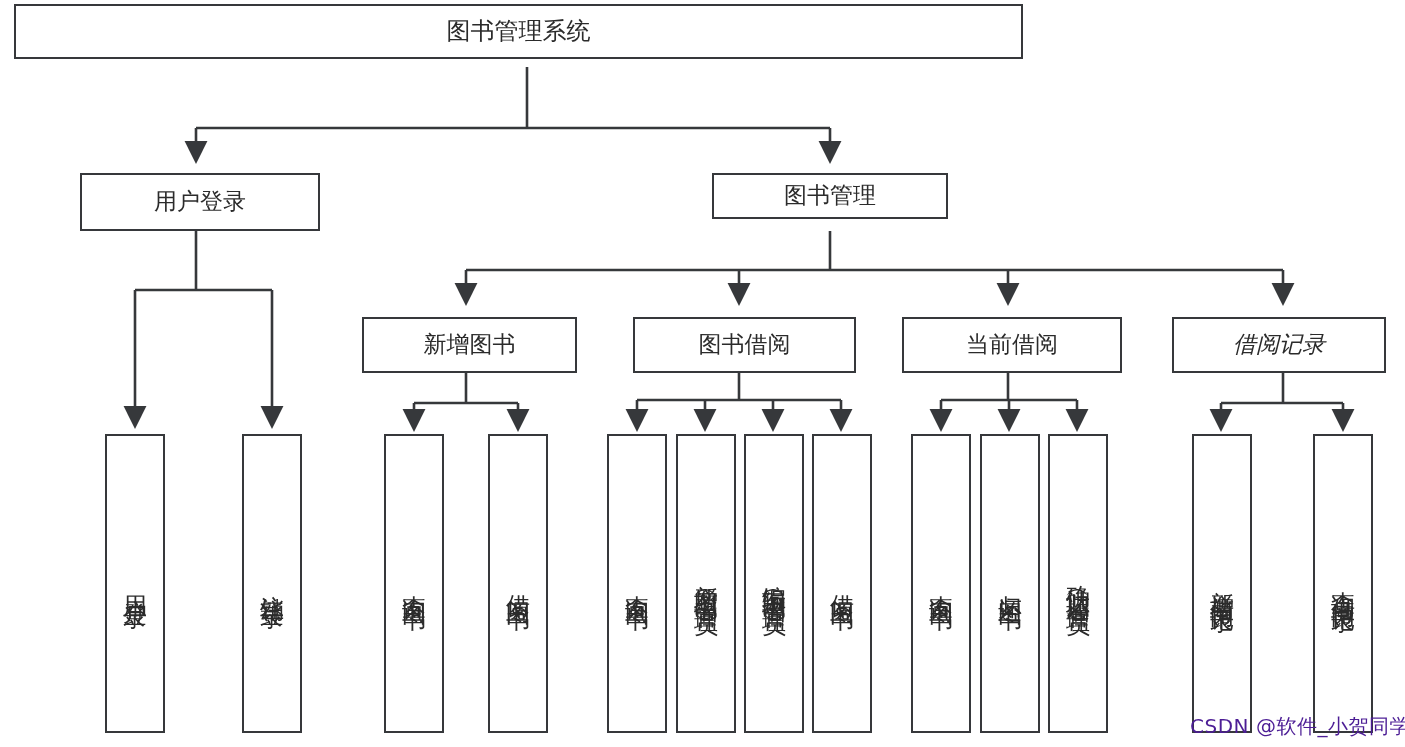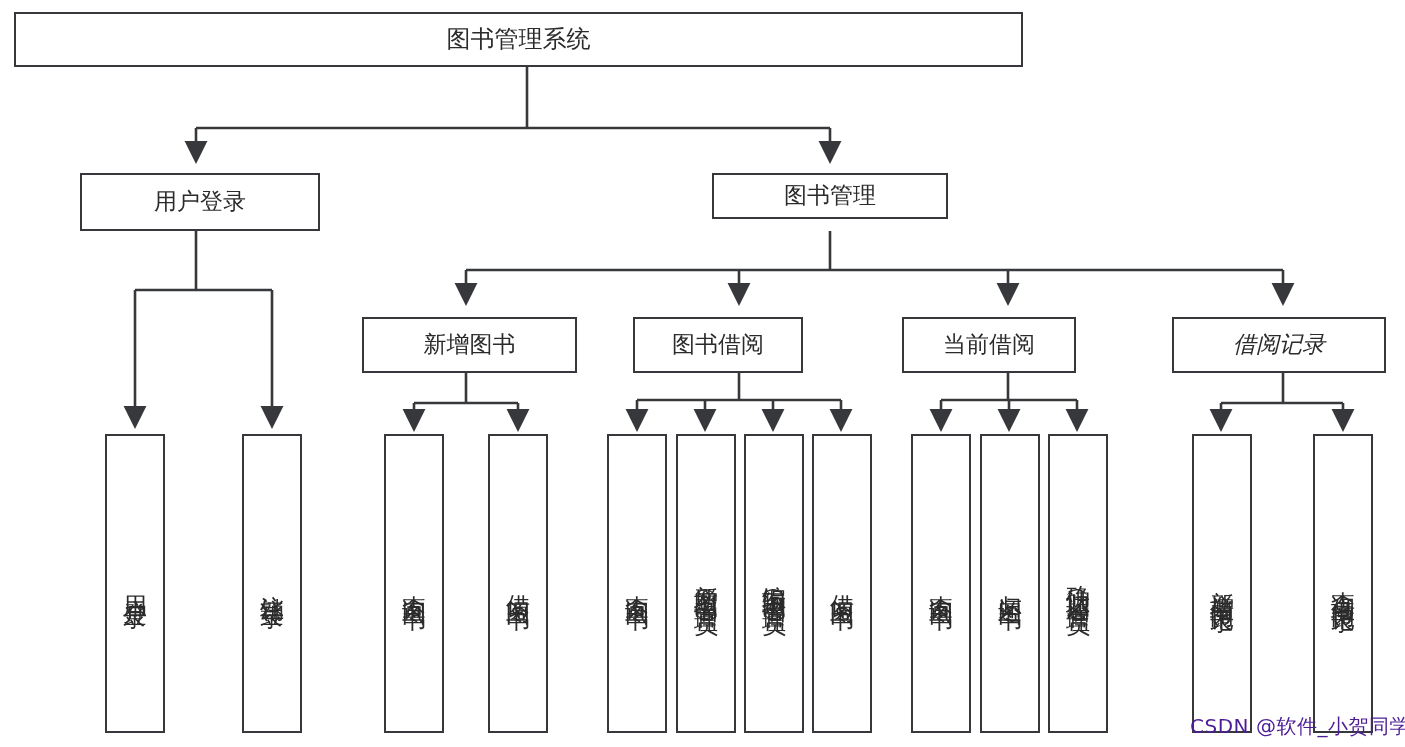--- a/index.html
+++ b/index.html
@@ -115,41 +115,41 @@
       <path d="M 1077 400 L 1077 428" marker-end="url(#arrow)"></path>
 
       <path d="M 1283 373 L 1283 403"></path>
       <path d="M 1221 403 L 1343 403"></path>
       <path d="M 1221 403 L 1221 428" marker-end="url(#arrow)"></path>
       <path d="M 1343 403 L 1343 428" marker-end="url(#arrow)"></path>
 
     </g>
   </svg>
 
-  <div class="node root horiz" style="left:14px; top:12px; width:1009px; height:55px;">
+  <div class="node root horiz" style="left:14px; top:4px; width:1009px; height:55px;">
     <span class="label">图书管理系统</span>
   </div>
 
   <div class="node horiz" style="left:80px; top:173px; width:240px; height:58px;">
     <span class="label">用户登录</span>
   </div>
 
   <div class="node horiz" style="left:712px; top:173px; width:236px; height:46px;">
     <span class="label">图书管理</span>
   </div>
 
   <div class="node horiz" style="left:362px; top:317px; width:215px; height:56px;">
     <span class="label">新增图书</span>
   </div>
 
-  <div class="node horiz" style="left:633px; top:317px; width:170px; height:56px;">
+  <div class="node horiz" style="left:633px; top:317px; width:223px; height:56px;">
     <span class="label">图书借阅</span>
   </div>
 
-  <div class="node horiz" style="left:902px; top:317px; width:174px; height:56px;">
+  <div class="node horiz" style="left:902px; top:317px; width:220px; height:56px;">
     <span class="label">当前借阅</span>
   </div>
 
   <div class="node horiz" style="left:1172px; top:317px; width:214px; height:56px;font-style:italic;">
     <span class="label">借阅记录</span>
   </div>
 
   <div class="node vert" style="left:105px; top:434px; width:60px; height:299px;">
     <span class="label">用户登录</span>
   </div>

